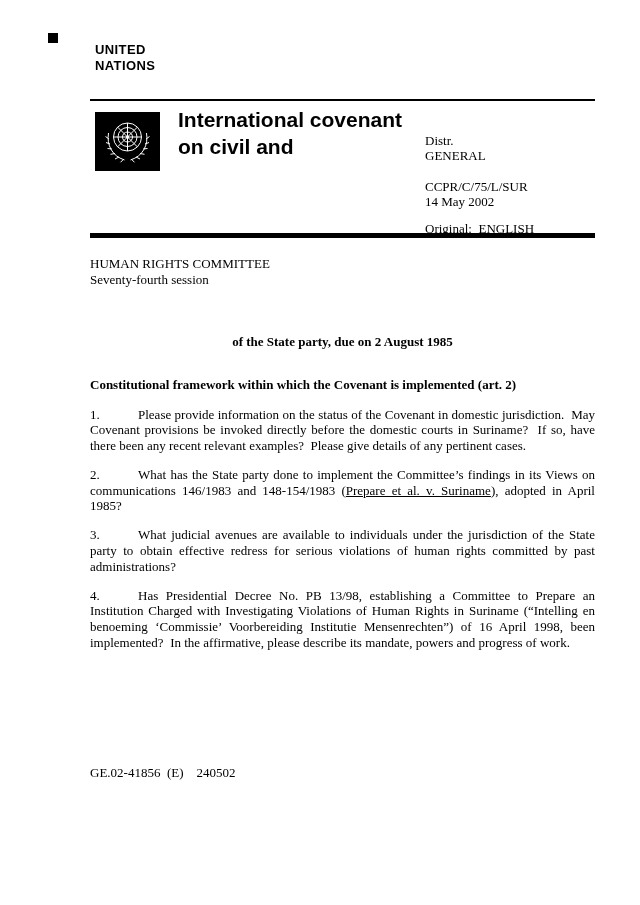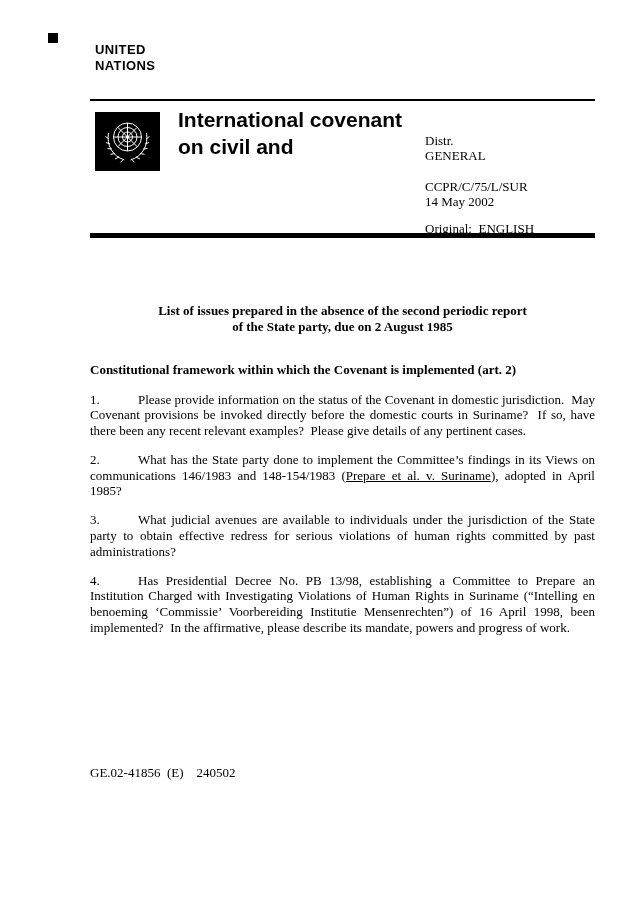--- a/index.html
+++ b/index.html
@@ -151,23 +151,26 @@
     <div>Distr.</div>
     <div class="gap16">GENERAL</div>
     <div>CCPR/C/75/L/SUR</div>
     <div class="gap12">14 May 2002</div>
     <div class="pre">Original:  ENGLISH</div>
   </div>
 
   <div class="thick-rule"></div>
 
   <div class="doc-body">
+    <div class="committee-block">
+      <div>HUMAN RIGHTS COMMITTEE</div>
+      <div>Seventy-fourth session</div>
+    </div>
 
     <div class="doc-title">
-      <div>List of issues prepared in the absence of the second periodic report</div>
       <div>of the State party, due on 2 August 1985</div>
     </div>
 
     <div class="section-heading">Constitutional framework within which the Covenant is implemented (art. 2)</div>
 
     <p class="para"><span class="num">1.</span><span class="ptext">Please provide information on the status of the Covenant in domestic jurisdiction.  May Covenant provisions be invoked directly before the domestic courts in Suriname?  If so, have there been any recent relevant examples?  Please give details of any pertinent cases.</span></p>
 
     <p class="para"><span class="num">2.</span><span class="ptext">What has the State party done to implement the Committee’s findings in its Views on communications 146/1983 and 148-154/1983 (</span><span class="case">Prepare et al. v. Suriname</span><span class="ptext">), adopted in April 1985?</span></p>
 
     <p class="para"><span class="num">3.</span><span class="ptext">What judicial avenues are available to individuals under the jurisdiction of the State party to obtain effective redress for serious violations of human rights committed by past administrations?</span></p>

